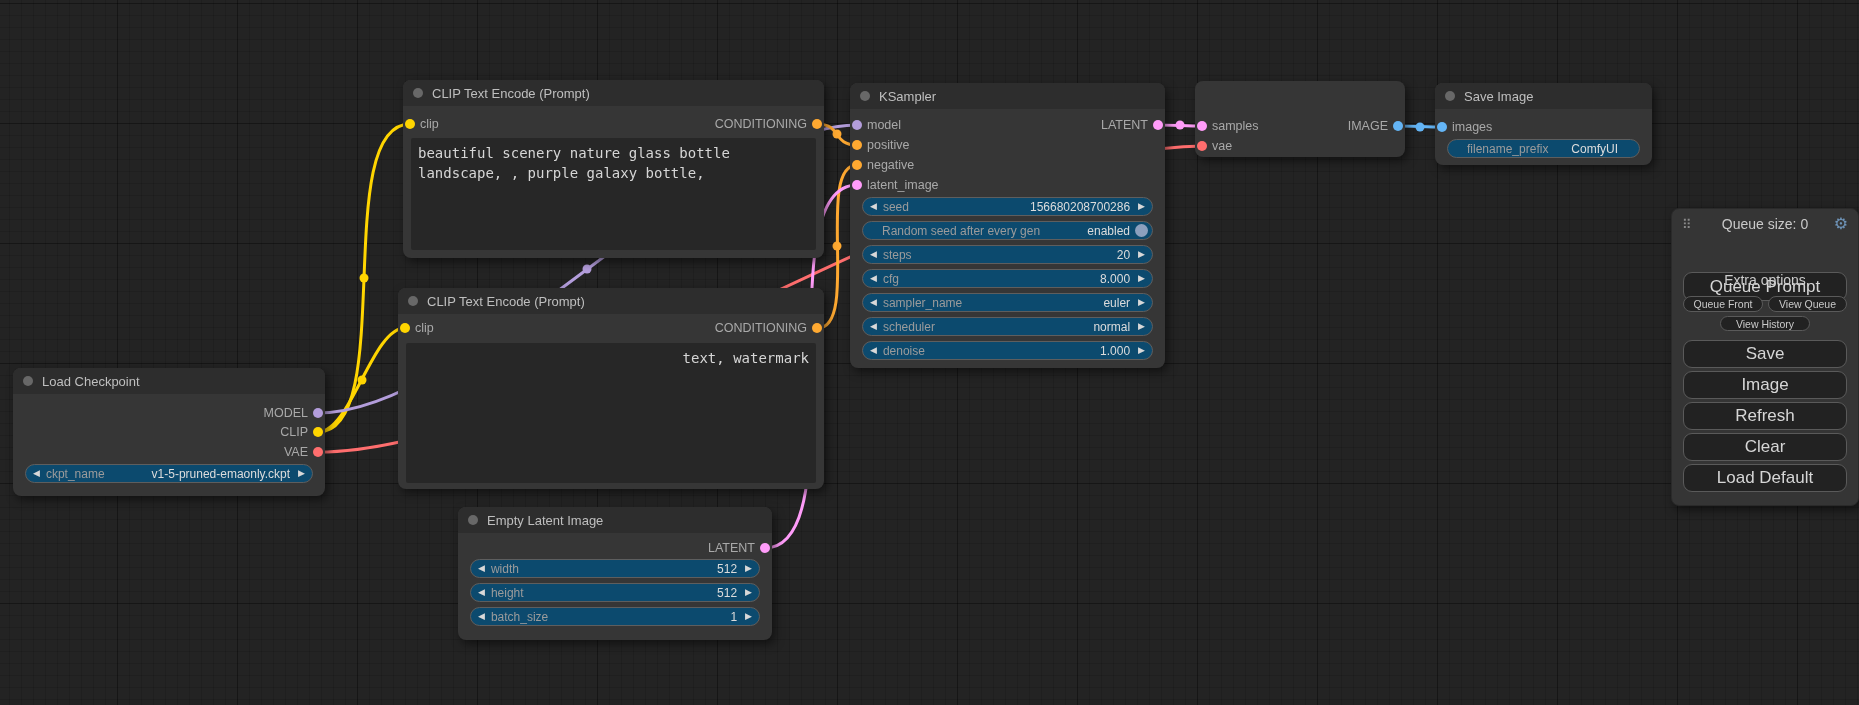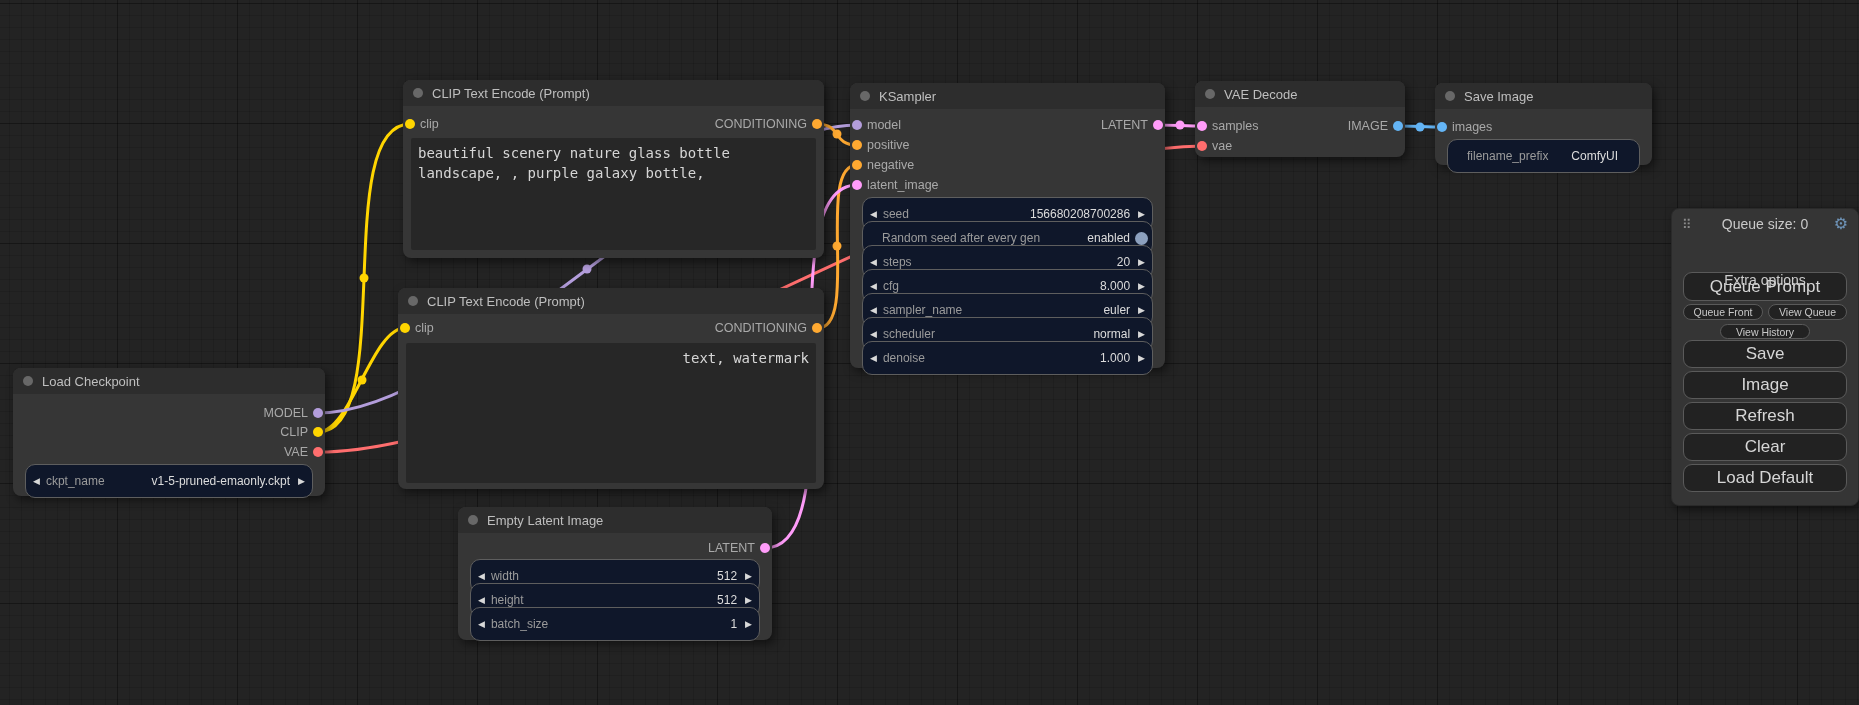--- a/index.html
+++ b/index.html
@@ -32,22 +32,22 @@
   .slot{position:absolute;height:14px;display:flex;align-items:center;font-size:12.5px;color:#a9a9a9;white-space:nowrap;}
   .slot.in{left:0;padding-left:17px;}
   .slot.out{right:0;padding-right:17px;}
   .dot{width:10px;height:10px;border-radius:50%;position:absolute;top:50%;transform:translateY(-50%);}
   .slot.in .dot{left:2px;}
   .slot.out .dot{right:2px;}
   .c-model{background:#B39DDB;} .c-clip{background:#FFD500;} .c-vae{background:#FF6E6E;}
   .c-cond{background:#FFA931;} .c-latent{background:#FF9CF9;} .c-image{background:#64B5F6;}
 
   .widget{
-    position:absolute;left:12px;right:12px;height:34px;box-sizing:border-box;
-    background:#0f172a;border:1px solid #5e5e5e;border-radius:10px;
+    position:absolute;left:12px;right:12px;height:19px;box-sizing:border-box;
+    background:#0c4a6e;border:1px solid #5e5e5e;border-radius:10px;
     display:flex;align-items:center;padding:0 7px;font-size:12px;white-space:nowrap;
   }
   .warrow{color:#d8d8d8;font-size:9px;flex:0 0 auto;line-height:1;}
   .wlabel{color:#9b9b9b;margin-left:6px;flex:1 1 auto;overflow:hidden;}
   .wvalue{color:#dcdcdc;margin-right:8px;}
   .toggle-circle{width:13px;height:13px;border-radius:50%;background:#8CA0BE;flex:0 0 auto;margin-right:-3px;}
 
   .prompt-text{
     position:absolute;left:8px;right:8px;background:#272727;border-radius:2px;
     color:#d6d6d6;font-family:"DejaVu Sans Mono", monospace;font-size:14px;line-height:1.45;
@@ -63,21 +63,21 @@
   .qp-header{position:absolute;top:6px;left:0;right:0;height:18px;display:flex;align-items:center;}
   .qp-handle{position:absolute;left:10px;color:#8a8a8a;font-size:13px;}
   .qp-size{flex:1;text-align:center;color:#c9c9c9;font-size:14px;}
   .qp-gear{position:absolute;right:10px;color:#6e93b7;font-size:16px;line-height:1;}
   .qbtn{
     position:absolute;left:11px;right:11px;height:28px;box-sizing:border-box;
     background:#222;border:1px solid #5a5a5a;border-radius:9px;
     color:#d6d6d6;font-size:17px;display:flex;align-items:center;justify-content:center;
     cursor:default;
   }
-  .qbtn.small{height:16px;font-size:10.5px;border-radius:8px;color:#c9c9c9;margin-top:8px;}
+  .qbtn.small{height:16px;font-size:10.5px;border-radius:8px;color:#c9c9c9;}
   .qp-extra{position:absolute;top:63px;left:0;right:0;height:16px;display:flex;align-items:center;justify-content:center;color:#cccccc;font-size:14px;flex-direction:column;}
   .qp-checkbox{width:13px;height:13px;background:#f0f0f0;border-radius:2px;margin-left:8px;}
 </style>
 </head>
 <body>
 
 <svg id="wires" width="1859" height="705">
   <path d="M318,432 C398,432 330,124 410,124" stroke="#FFD500"></path>
   <path d="M318,432 C351,432 372,328 405,328" stroke="#FFD500"></path>
   <path d="M318,413 C471,413 704,125 857,125" stroke="#B39DDB"></path>
@@ -219,24 +219,20 @@
   </div>
   <div class="widget" style="top:258px;">
     <span class="warrow">◀</span>
     <span class="wlabel">denoise</span>
     <span class="wvalue">1.000</span>
     <span class="warrow">▶</span>
   </div>
 </div>
 
 <div class="node" style="left:1195px;top:81px;width:210px;height:76px;">
-  <div class="node-title">
-    <span class="collapse-dot"></span>
-    <span>VAE Decode</span>
-  </div>
   <div class="slot in" style="top:38px;">
     <span class="dot c-latent"></span>
     <span>samples</span>
   </div>
   <div class="slot out" style="top:38px;">
     <span>IMAGE</span>
     <span class="dot c-image"></span>
   </div>
   <div class="slot in" style="top:58px;">
     <span class="dot c-vae"></span>

